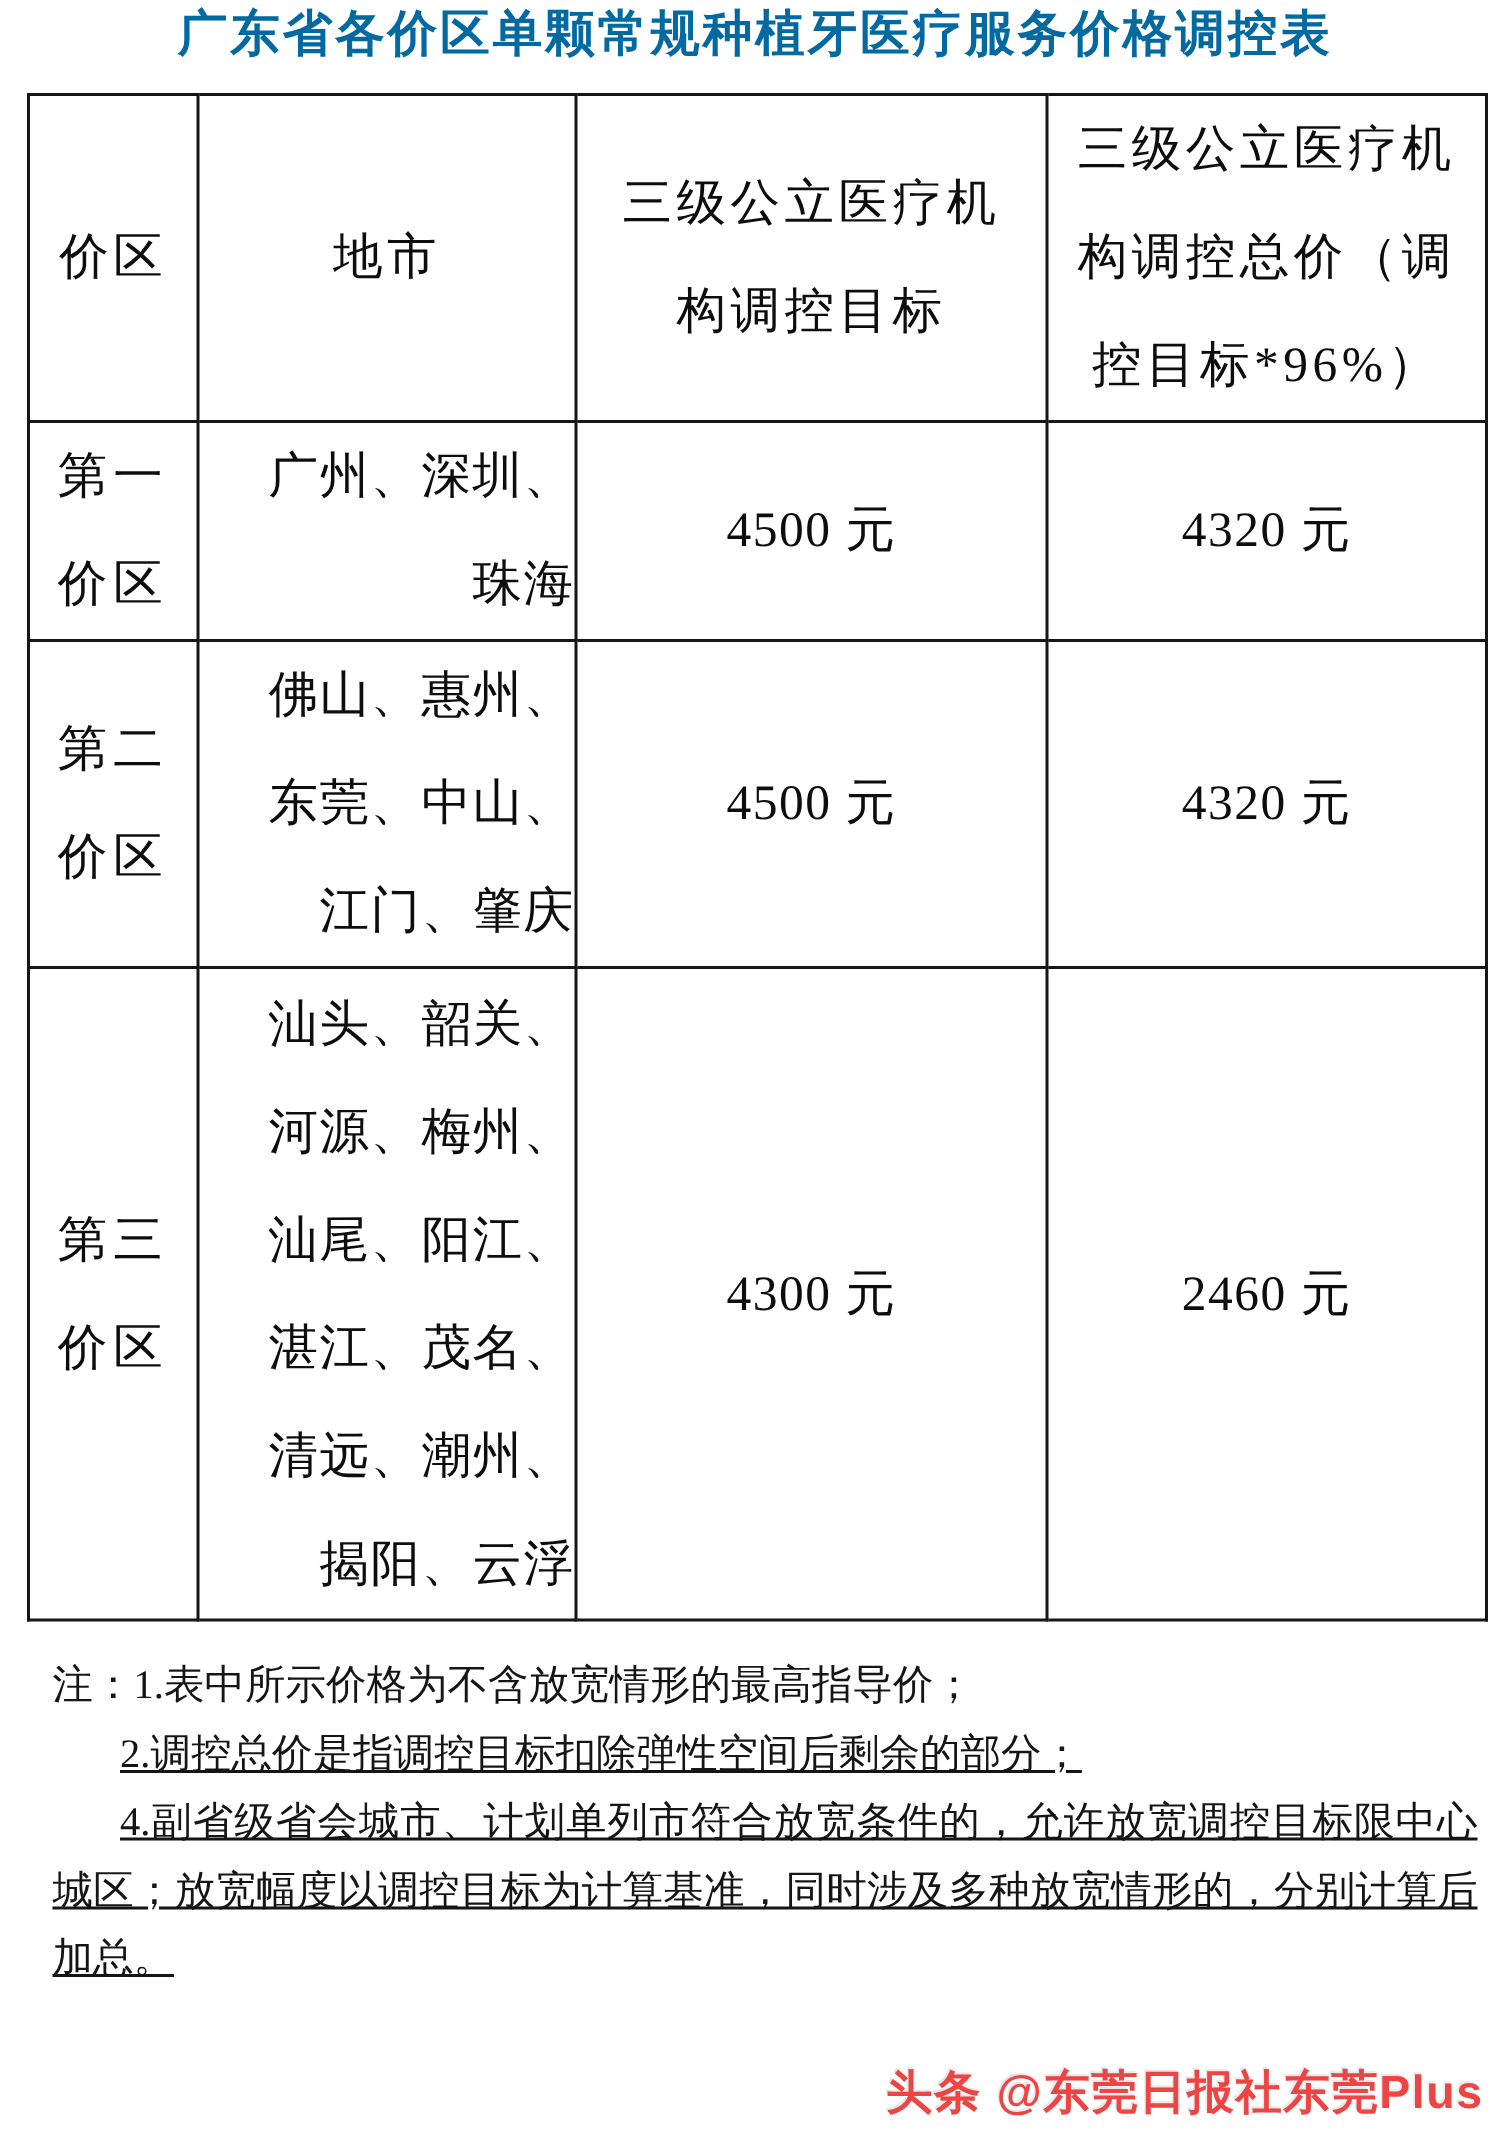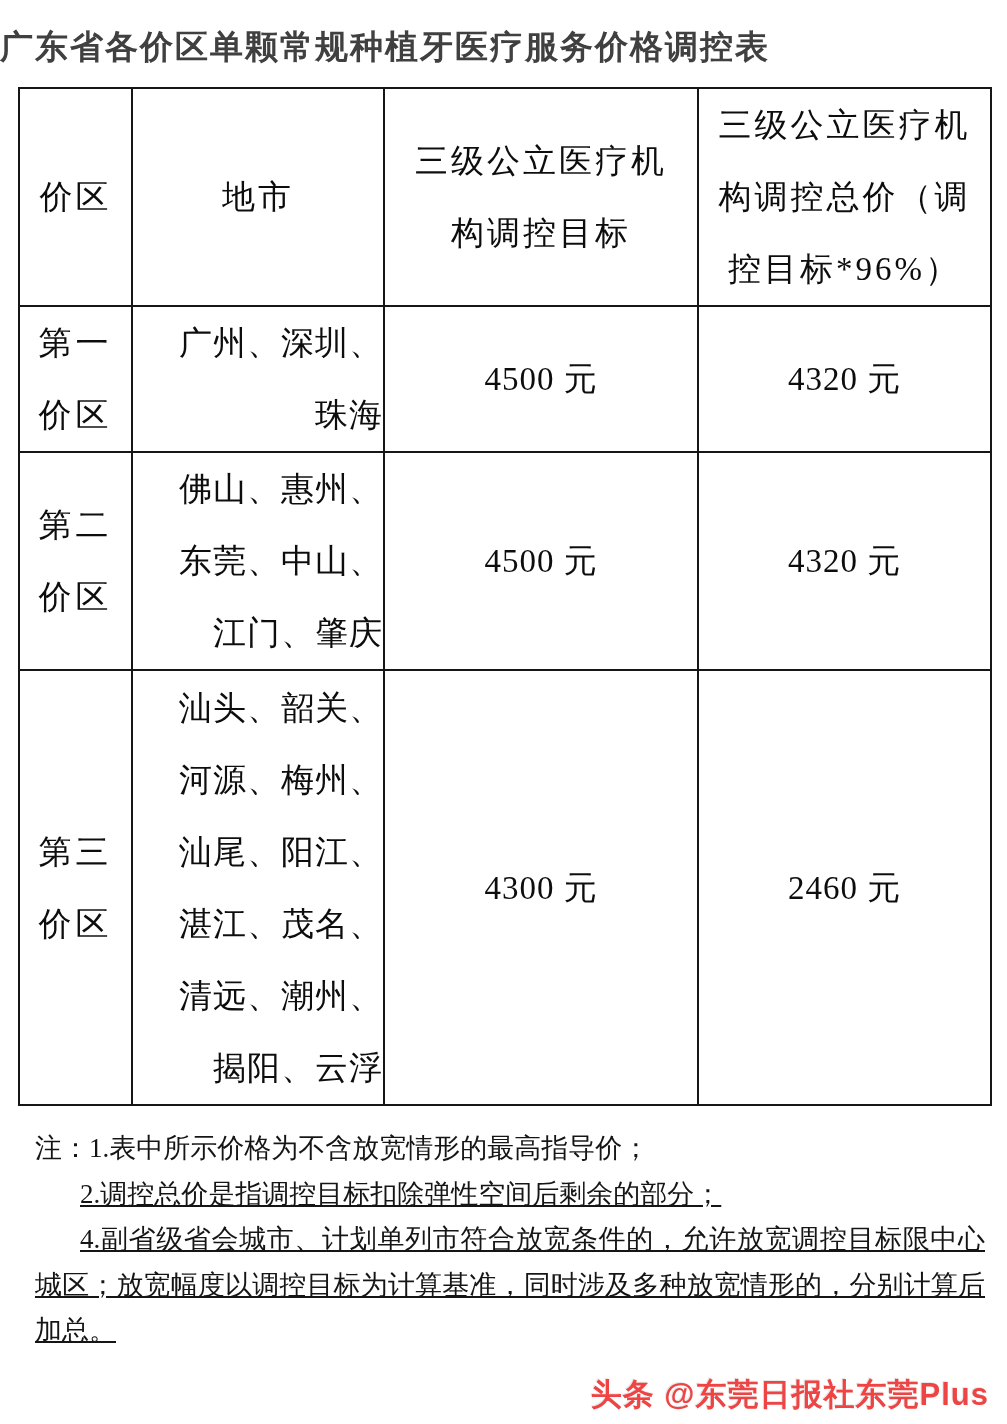--- a/index.html
+++ b/index.html
@@ -8,27 +8,27 @@
     width: 1007px;
     height: 1424px;
     background: #ffffff;
     position: relative;
     overflow: hidden;
     font-family: "Liberation Serif", "DejaVu Serif", serif;
     color: #111111;
   }
   .doc-title {
     margin: 0;
-    padding-top: 25px;
-    text-align: left;
+    padding-top: 0;
+    text-align: center;
     font-family: "Liberation Sans", "DejaVu Sans", sans-serif;
     font-weight: bold;
     font-size: 33px;
     letter-spacing: 2px;
-    color: #404040;
+    color: #0369a1;
   }
   table.price-table {
     border-collapse: collapse;
     table-layout: fixed;
     width: 972px;
     margin: 17px 0 0 18px;
   }
   .price-table th,
   .price-table td {
     border: 2px solid #161616;

